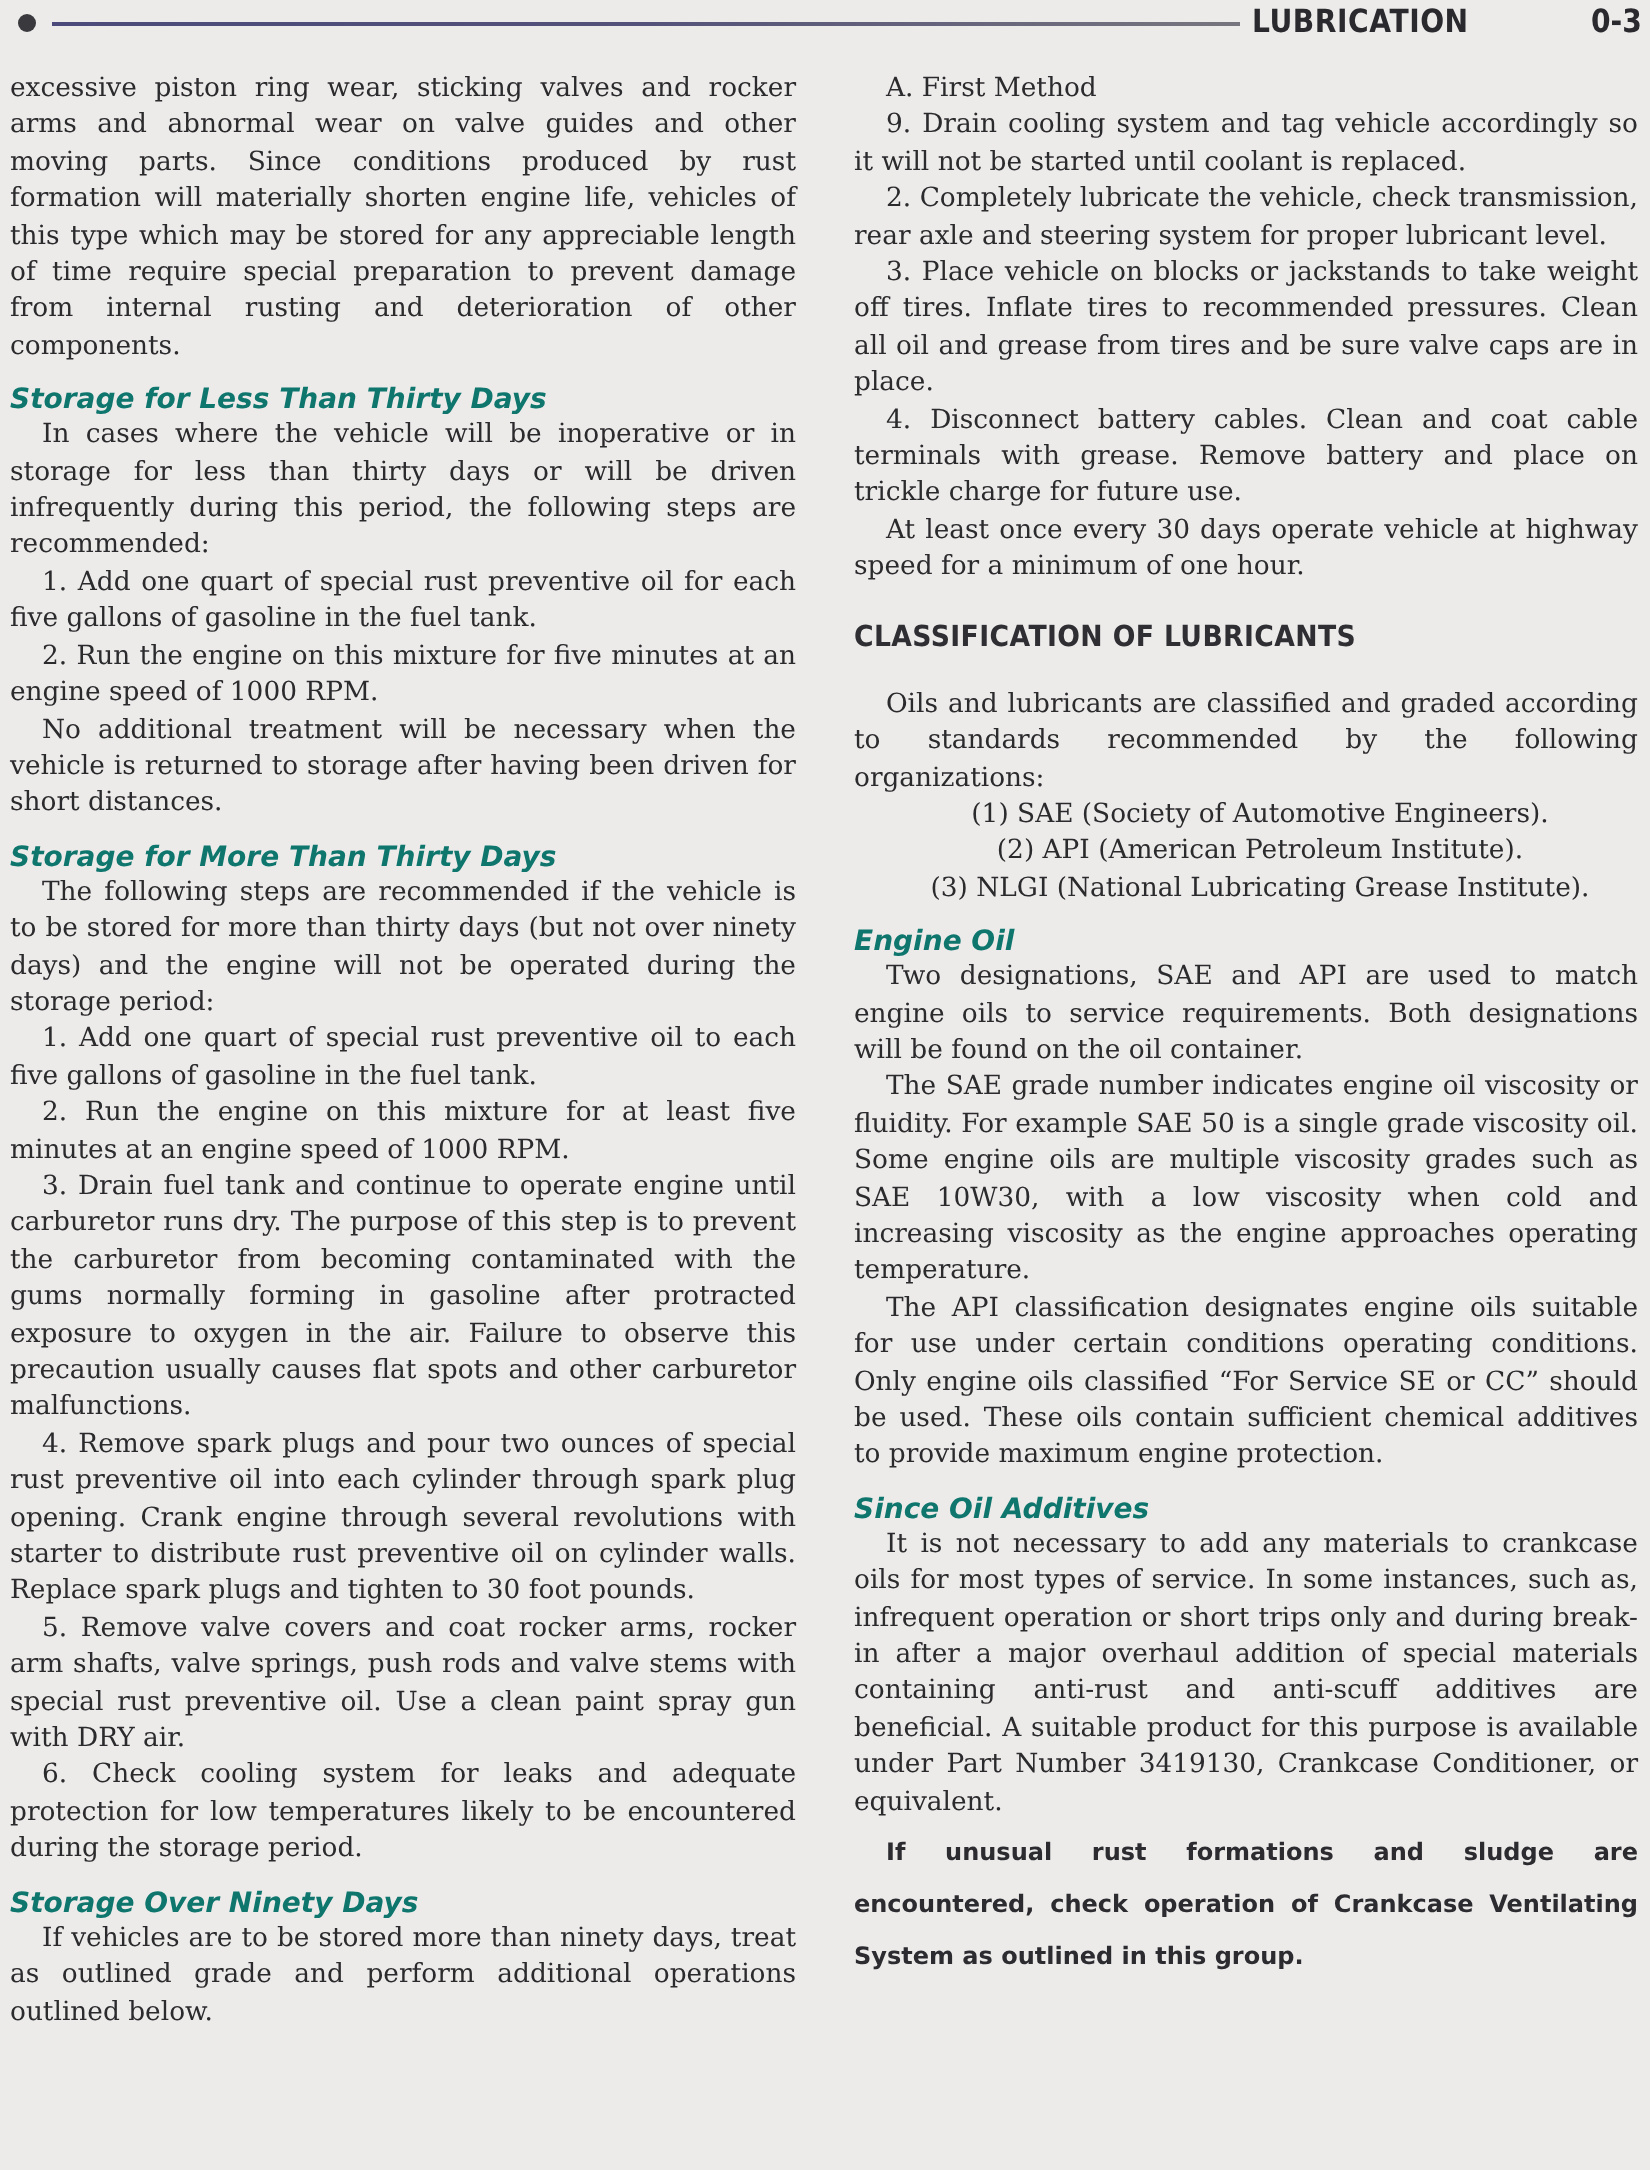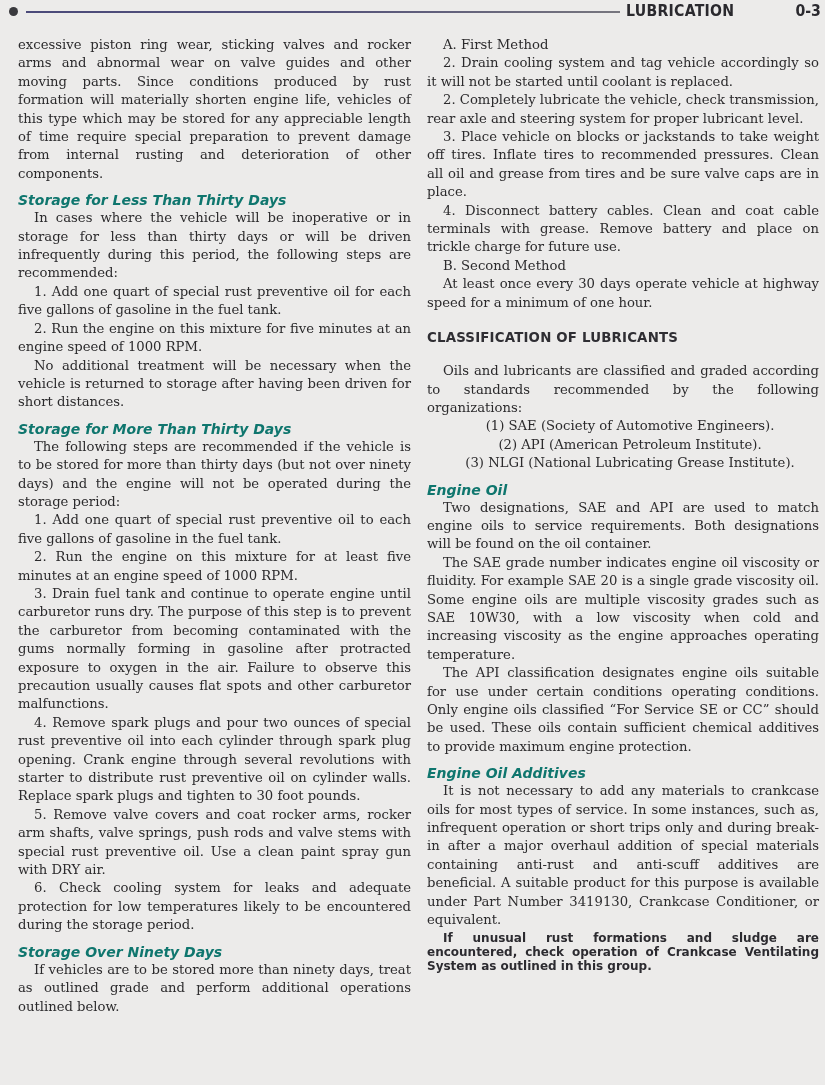--- a/index.html
+++ b/index.html
@@ -31,39 +31,39 @@
     position: absolute; right: 4px; top: 1px;
     font-family: "DejaVu Sans", sans-serif; font-weight: bold;
     font-size: 16px; color: #2a292e;
     transform: scaleX(0.88); transform-origin: right top;
   }
   .col {
     position: absolute; top: 36px;
     font-size: 13.2px; line-height: 18.4px;
     text-align: justify;
   }
-  .col-left { left: 18px; width: 393px; }
+  .col-left { left: 5px; width: 393px; }
   .col-right { left: 427px; width: 392px; }
   p { margin: 0; }
   .indent { text-indent: 16px; }
   .h-italic {
     font-family: "DejaVu Sans", sans-serif; font-weight: bold; font-style: italic;
     font-size: 14px; line-height: 18px; color: #0f766e; text-align: left;
     margin-top: 8px;
   }
   .h-caps {
     font-family: "DejaVu Sans", sans-serif; font-weight: bold;
     font-size: 14.5px; line-height: 18px; color: #2f2e33;
     margin-top: 16px; margin-bottom: 16px; letter-spacing: 0.2px;
     transform: scaleX(0.92); transform-origin: left top; white-space: nowrap;
   }
   .list-item { text-align: center; padding-left: 14px; }
   .note {
     font-family: "DejaVu Sans", sans-serif; font-weight: bold;
-    font-size: 12px; line-height: 14px; color: #2c2b30;
+    font-size: 12px; line-height: 26px; color: #2c2b30;
     text-indent: 16px; margin-top: 2px;
   }
 </style>
 </head>
 <body>
 
 <div class="page-header">
   <div class="header-dot"></div>
   <div class="header-rule"></div>
   <div class="header-title">LUBRICATION</div>
@@ -87,34 +87,33 @@
   <p class="indent">4. Remove spark plugs and pour two ounces of special rust preventive oil into each cylinder through spark plug opening. Crank engine through several revolutions with starter to distribute rust preventive oil on cylinder walls. Replace spark plugs and tighten to 30 foot pounds.</p>
   <p class="indent">5. Remove valve covers and coat rocker arms, rocker arm shafts, valve springs, push rods and valve stems with special rust preventive oil. Use a clean paint spray gun with DRY air.</p>
   <p class="indent">6. Check cooling system for leaks and adequate protection for low temperatures likely to be encountered during the storage period.</p>
 
   <div class="h-italic">Storage Over Ninety Days</div>
   <p class="indent">If vehicles are to be stored more than ninety days, treat as outlined grade and perform additional operations outlined below.</p>
 </div>
 
 <div class="col col-right">
   <p class="indent">A. First Method</p>
-  <p class="indent">2. Drain cooling system and tag vehicle accordingly so it will not be started until coolant is replaced.</p>
+  <p class="indent">9. Drain cooling system and tag vehicle accordingly so it will not be started until coolant is replaced.</p>
   <p class="indent">2. Completely lubricate the vehicle, check transmission, rear axle and steering system for proper lubricant level.</p>
   <p class="indent">3. Place vehicle on blocks or jackstands to take weight off tires. Inflate tires to recommended pressures. Clean all oil and grease from tires and be sure valve caps are in place.</p>
   <p class="indent">4. Disconnect battery cables. Clean and coat cable terminals with grease. Remove battery and place on trickle charge for future use.</p>
-  <p class="indent">B. Second Method</p>
   <p class="indent">At least once every 30 days operate vehicle at highway speed for a minimum of one hour.</p>
 
   <div class="h-caps">CLASSIFICATION OF LUBRICANTS</div>
   <p class="indent">Oils and lubricants are classified and graded according to standards recommended by the following organizations:</p>
   <p class="list-item">(1) SAE (Society of Automotive Engineers).</p>
   <p class="list-item">(2) API (American Petroleum Institute).</p>
   <p class="list-item">(3) NLGI (National Lubricating Grease Institute).</p>
 
   <div class="h-italic">Engine Oil</div>
   <p class="indent">Two designations, SAE and API are used to match engine oils to service requirements. Both designations will be found on the oil container.</p>
-  <p class="indent">The SAE grade number indicates engine oil viscosity or fluidity. For example SAE 20 is a single grade viscosity oil. Some engine oils are multiple viscosity grades such as SAE 10W30, with a low viscosity when cold and increasing viscosity as the engine approaches operating temperature.</p>
+  <p class="indent">The SAE grade number indicates engine oil viscosity or fluidity. For example SAE 50 is a single grade viscosity oil. Some engine oils are multiple viscosity grades such as SAE 10W30, with a low viscosity when cold and increasing viscosity as the engine approaches operating temperature.</p>
   <p class="indent">The API classification designates engine oils suitable for use under certain conditions operating conditions. Only engine oils classified “For Service SE or CC” should be used. These oils contain sufficient chemical additives to provide maximum engine protection.</p>
 
-  <div class="h-italic">Engine Oil Additives</div>
+  <div class="h-italic">Since Oil Additives</div>
   <p class="indent">It is not necessary to add any materials to crankcase oils for most types of service. In some instances, such as, infrequent operation or short trips only and during break-in after a major overhaul addition of special materials containing anti-rust and anti-scuff additives are beneficial. A suitable product for this purpose is available under Part Number 3419130, Crankcase Conditioner, or equivalent.</p>
   <p class="note">If unusual rust formations and sludge are encountered, check operation of Crankcase Ventilating System as outlined in this group.</p>
 </div>
 
 </body></html>

